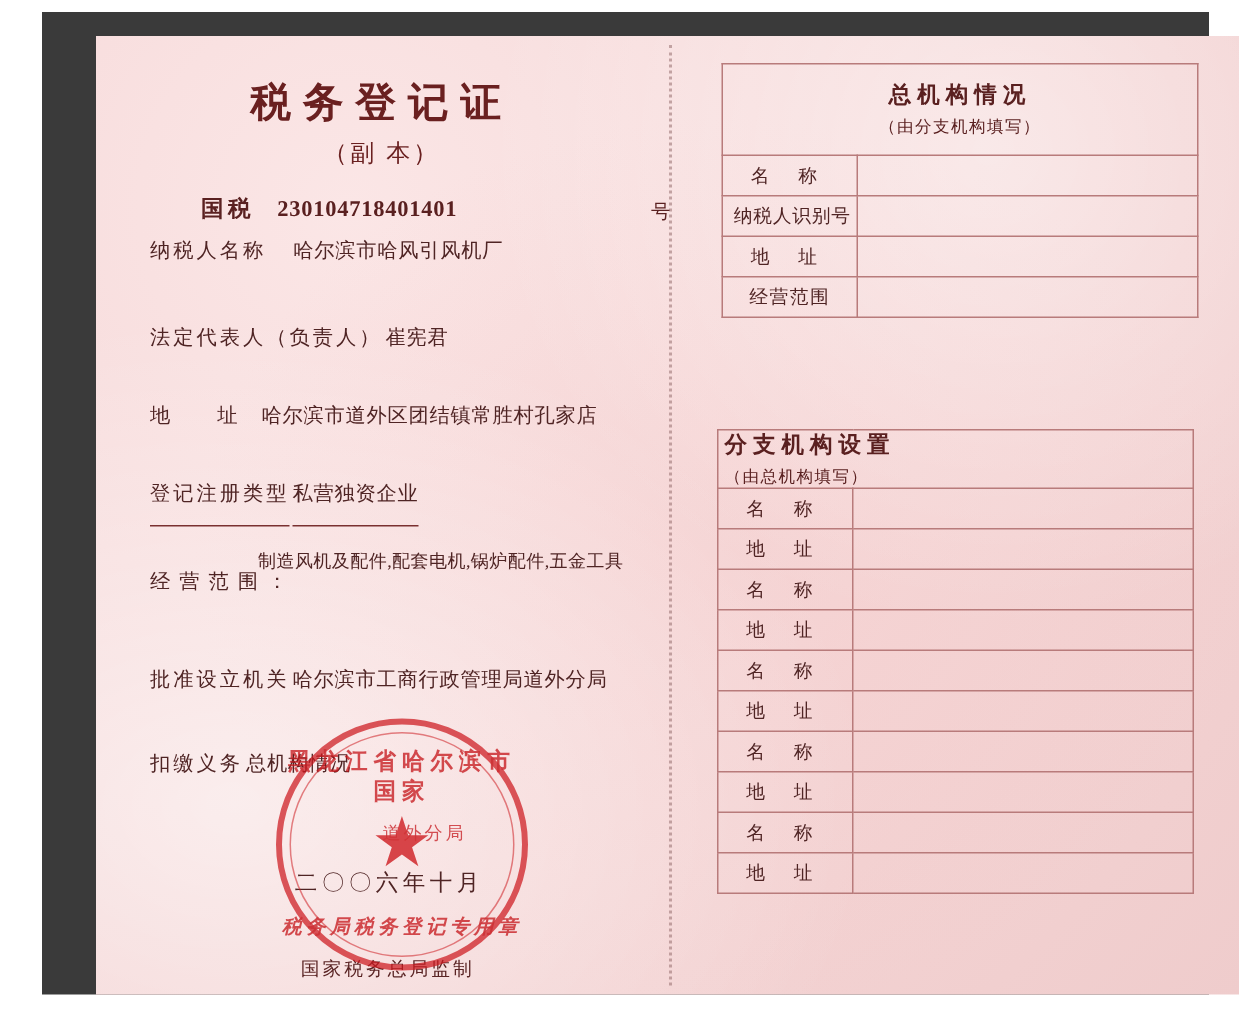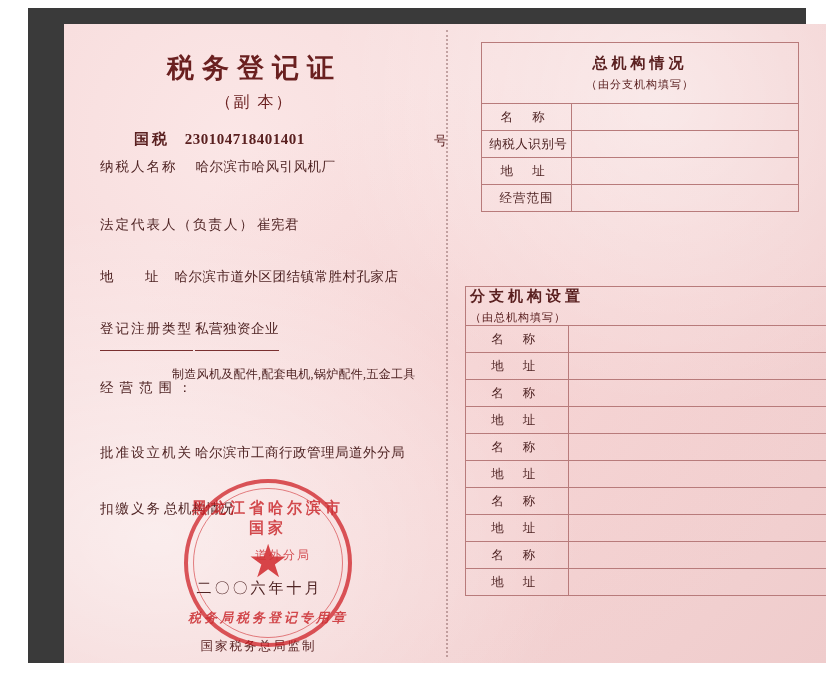--- a/index.html
+++ b/index.html
@@ -328,23 +328,23 @@
   .key-spaced {
     letter-spacing: 8px;
     padding-left: 10px;
   }
   .val-cell {
     width: 228px;
   }
 
   .tbl2 {
     position: absolute;
-    left: 20px;
+    left: 33px;
     top: 262px;
-    width: 368px;
+    width: 318px;
     border: 1px solid #b87b7b;
     border-collapse: collapse;
   }
   .tbl2 td {
     border: 1px solid #b87b7b;
     height: 26px;
     font-size: 12.5px;
     color: #4f2424;
     padding: 0 4px;
   }

